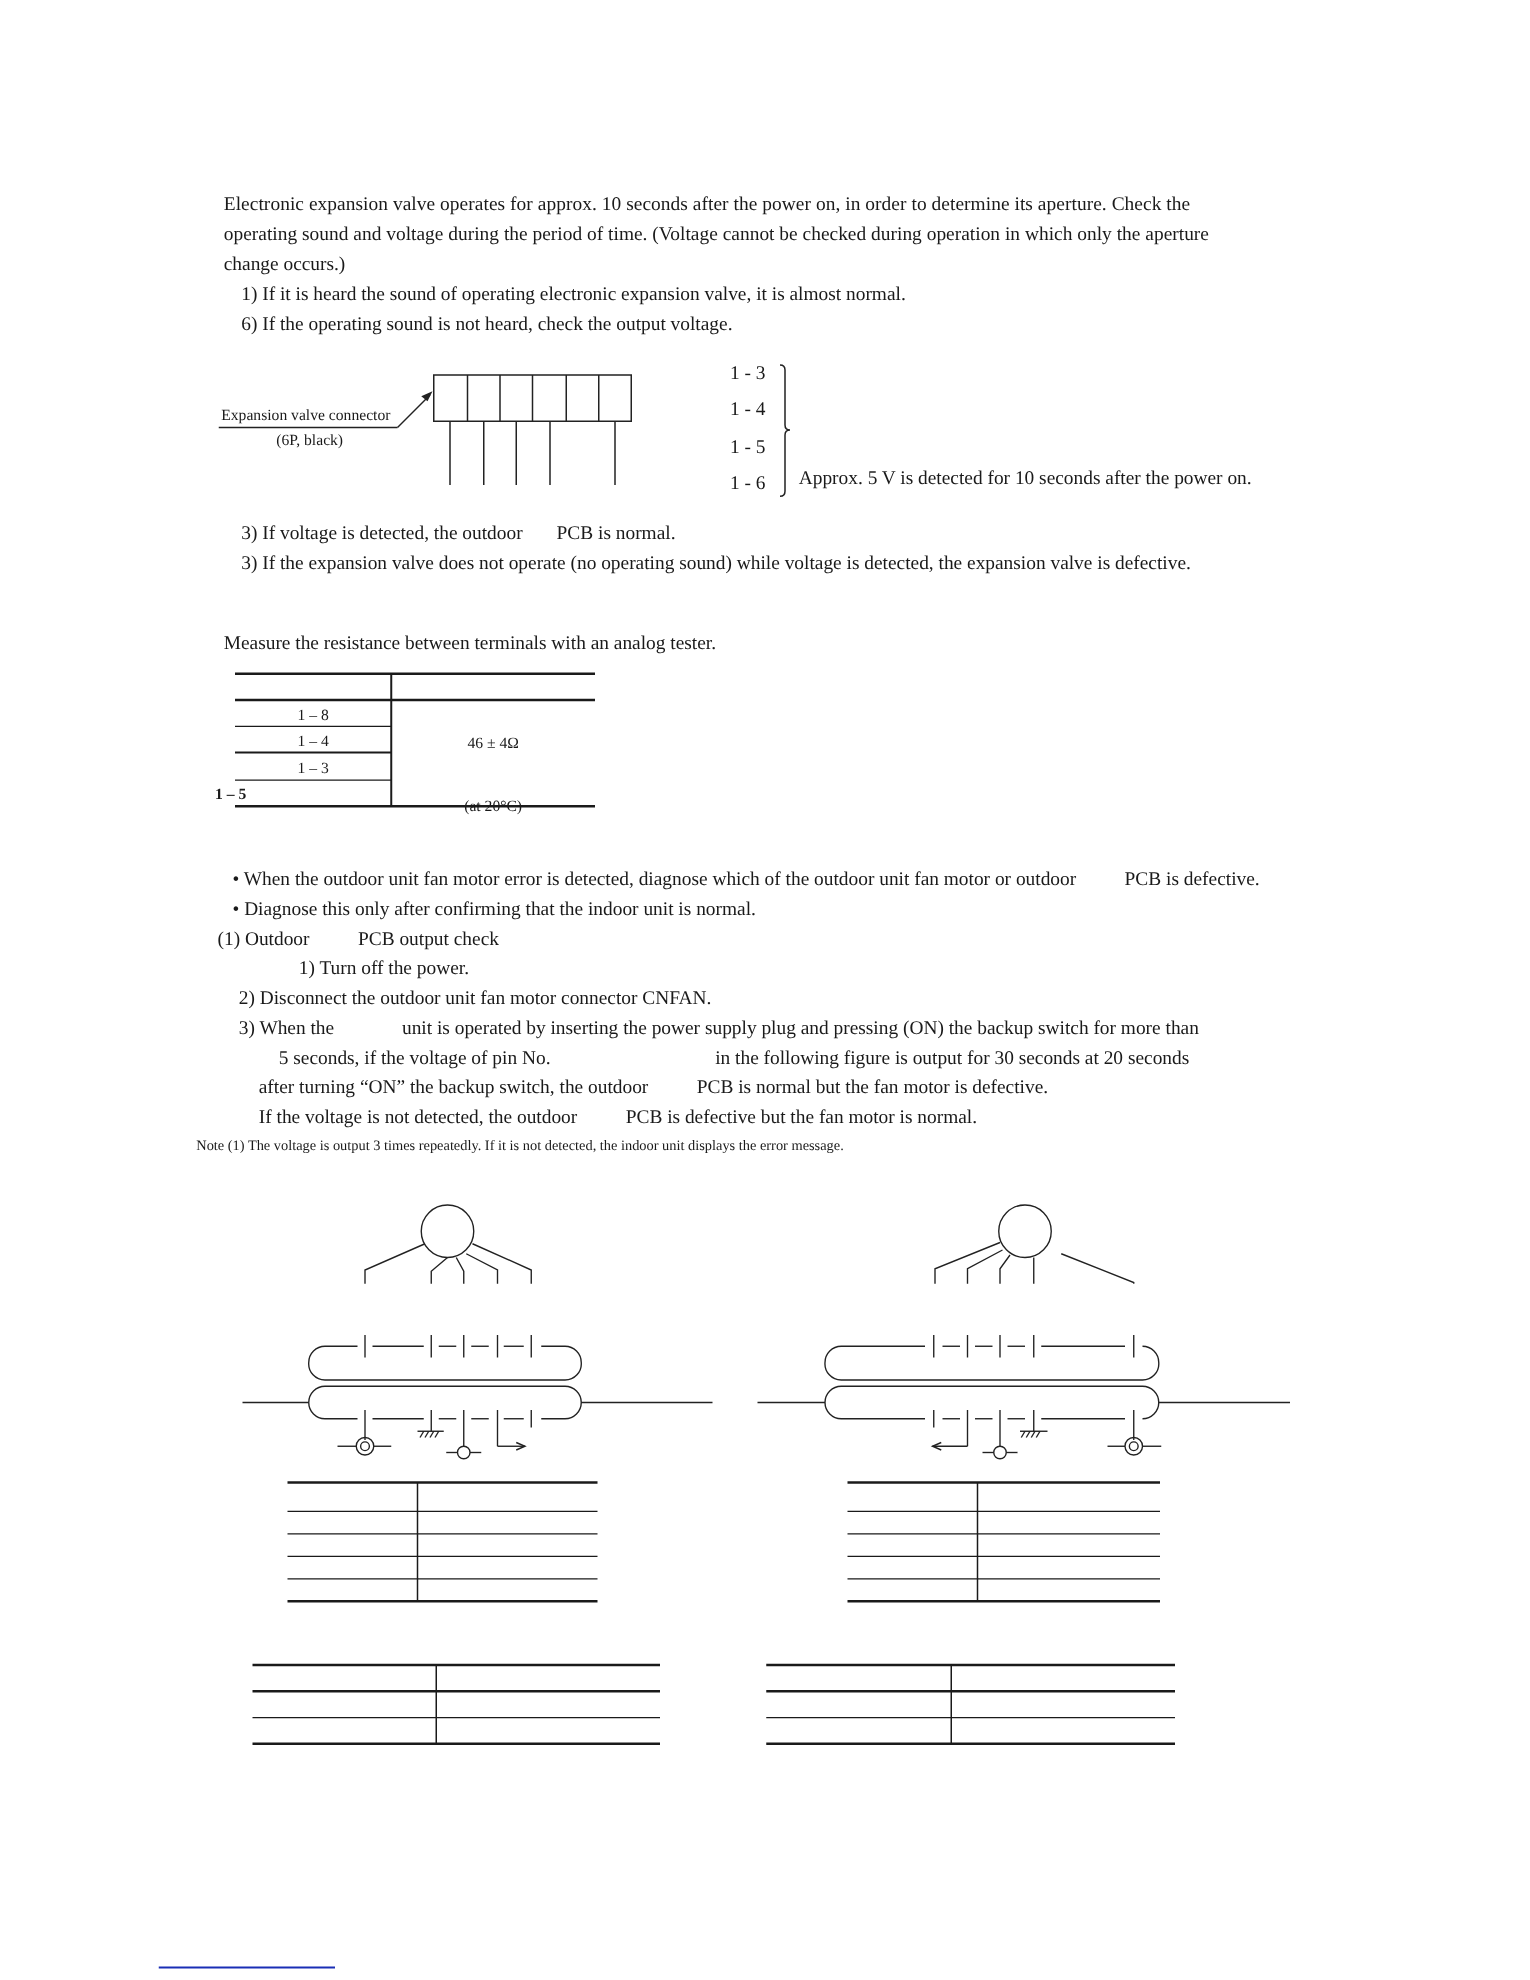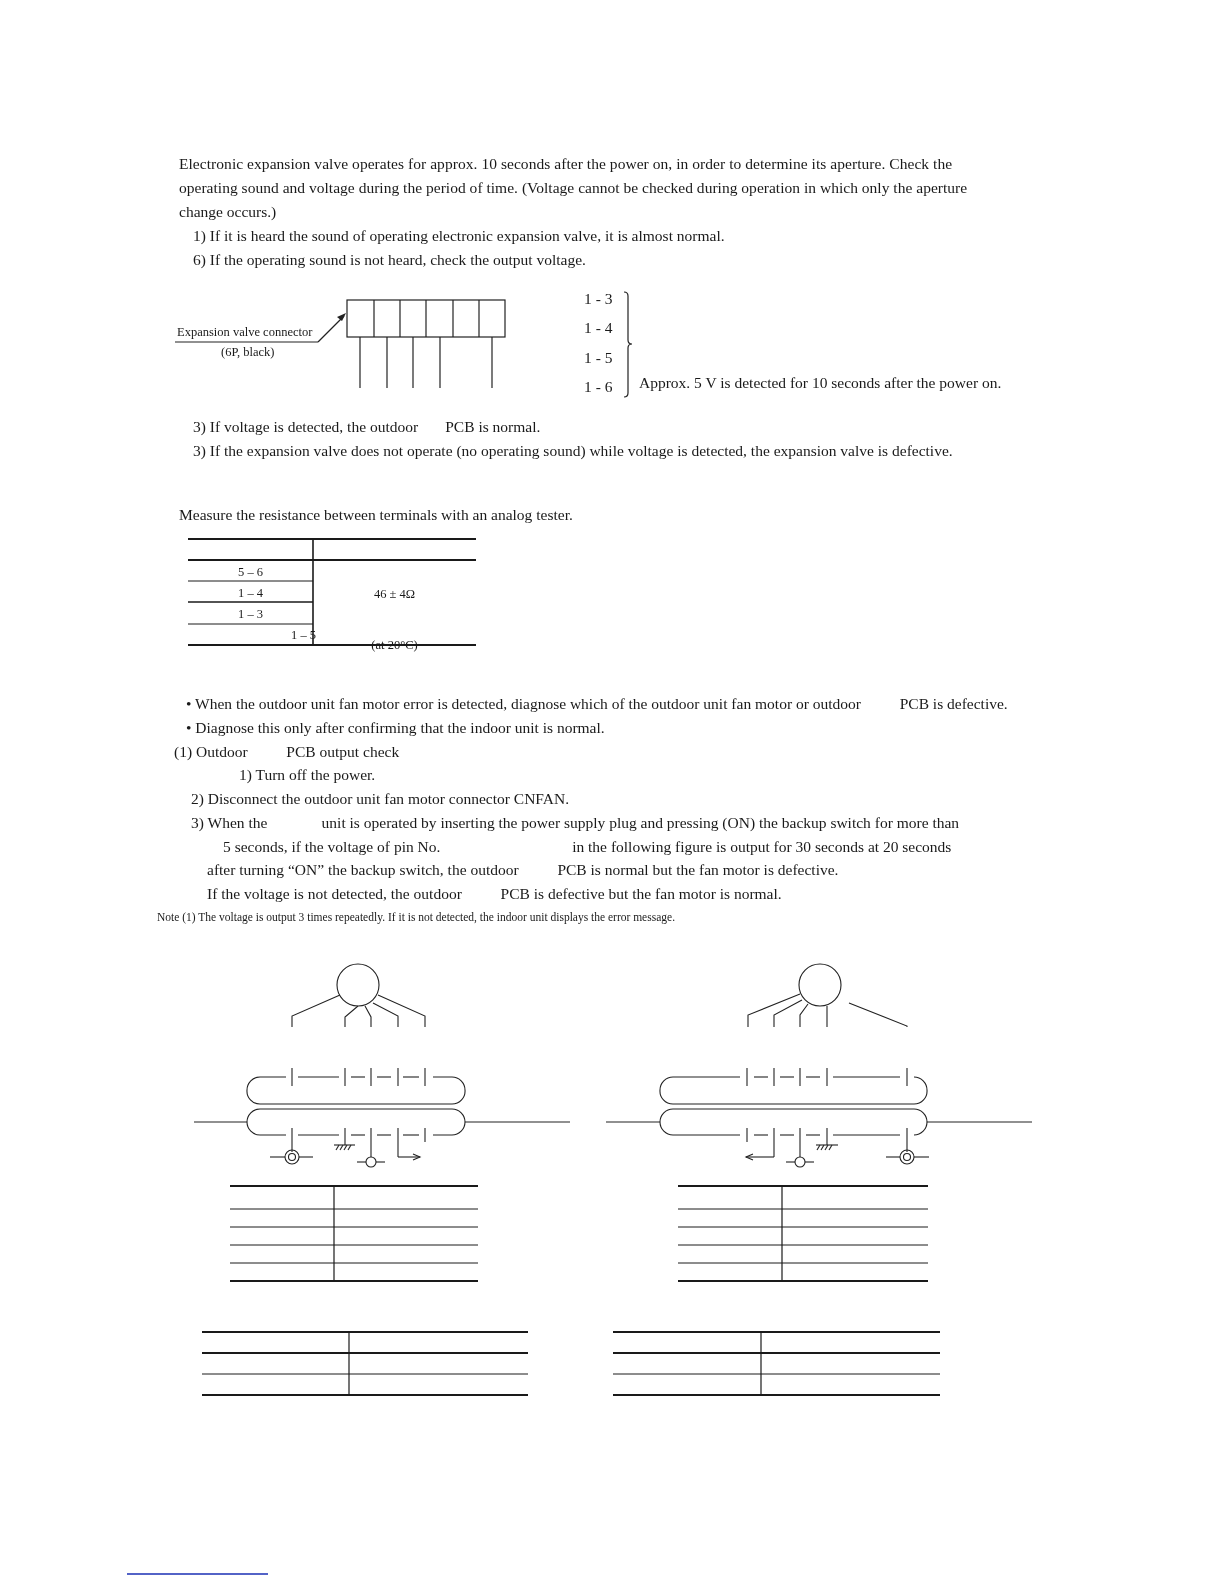--- a/index.html
+++ b/index.html
@@ -59,24 +59,24 @@
   <g stroke="#1a1a1a" fill="none">
     <line x1="188" y1="539" x2="476" y2="539" stroke-width="2"></line>
     <line x1="188" y1="560" x2="476" y2="560" stroke-width="2"></line>
     <line x1="188" y1="581" x2="313" y2="581" stroke-width="1"></line>
     <line x1="188" y1="602" x2="313" y2="602" stroke-width="1.6"></line>
     <line x1="188" y1="624" x2="313" y2="624" stroke-width="1"></line>
     <line x1="188" y1="645" x2="476" y2="645" stroke-width="2"></line>
     <line x1="313" y1="539" x2="313" y2="645" stroke-width="1.6"></line>
   </g>
 </svg>
-<div class="t small" style="left:188px;top:562px;width:125px;text-align:center;">5 – 6</div>
+<div class="t small" style="left:188px;top:562px;width:125px;text-align:center;">1 – 8</div>
 <div class="t small" style="left:188px;top:583px;width:125px;text-align:center;">1 – 4</div>
 <div class="t small" style="left:188px;top:604px;width:125px;text-align:center;">1 – 3</div>
-<div class="t small" style="left:191px;top:625px;width:125px;text-align:right;">1 – 5</div>
+<div class="t small" style="left:172px;top:625px;width:125px;text-align:left;font-weight:bold;">1 – 5</div>
 <div class="t small" style="left:313px;top:584px;width:163px;text-align:center;">46 ± 4Ω</div>
 <div class="t small" style="left:313px;top:603px;width:163px;text-align:center;margin-top:32px;">(at 20°C)</div>
 
 <div class="t" style="left:186px;top:694px;white-space:pre;">• When the outdoor unit fan motor error is detected, diagnose which of the outdoor unit fan motor or outdoor          PCB is defective.</div>
 <div class="t" style="left:186px;top:718px;">• Diagnose this only after confirming that the indoor unit is normal.</div>
 <div class="t" style="left:174px;top:742px;white-space:pre;">(1) Outdoor          PCB output check</div>
 <div class="t" style="left:191px;top:765px;margin-left:48px;">1) Turn off the power.</div>
 <div class="t" style="left:191px;top:789px;">2) Disconnect the outdoor unit fan motor connector CNFAN.</div>
 <div class="t" style="left:191px;top:813px;white-space:pre;">3) When the              unit is operated by inserting the power supply plug and pressing (ON) the backup switch for more than</div>
 <div class="t" style="left:223px;top:837px;white-space:pre;">5 seconds, if the voltage of pin No.                                  in the following figure is output for 30 seconds at 20 seconds</div>

